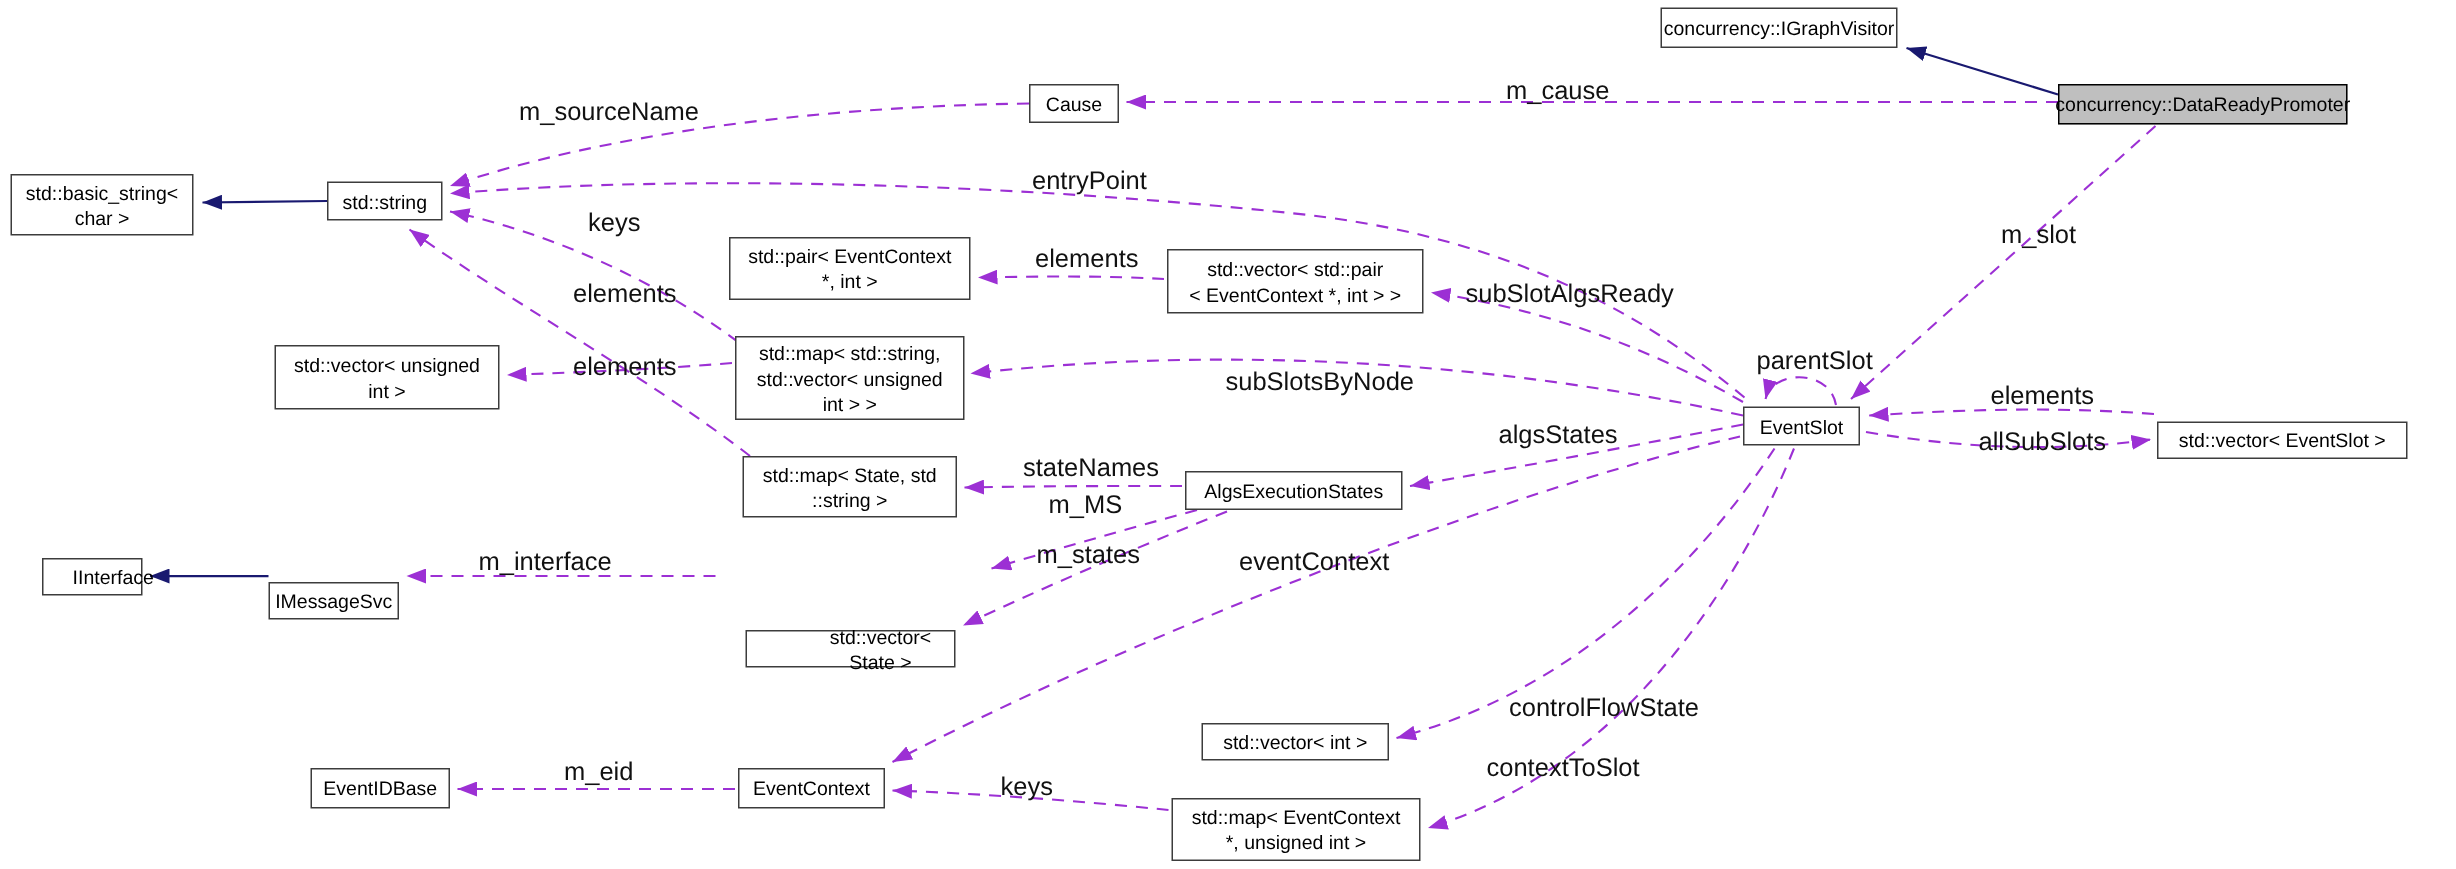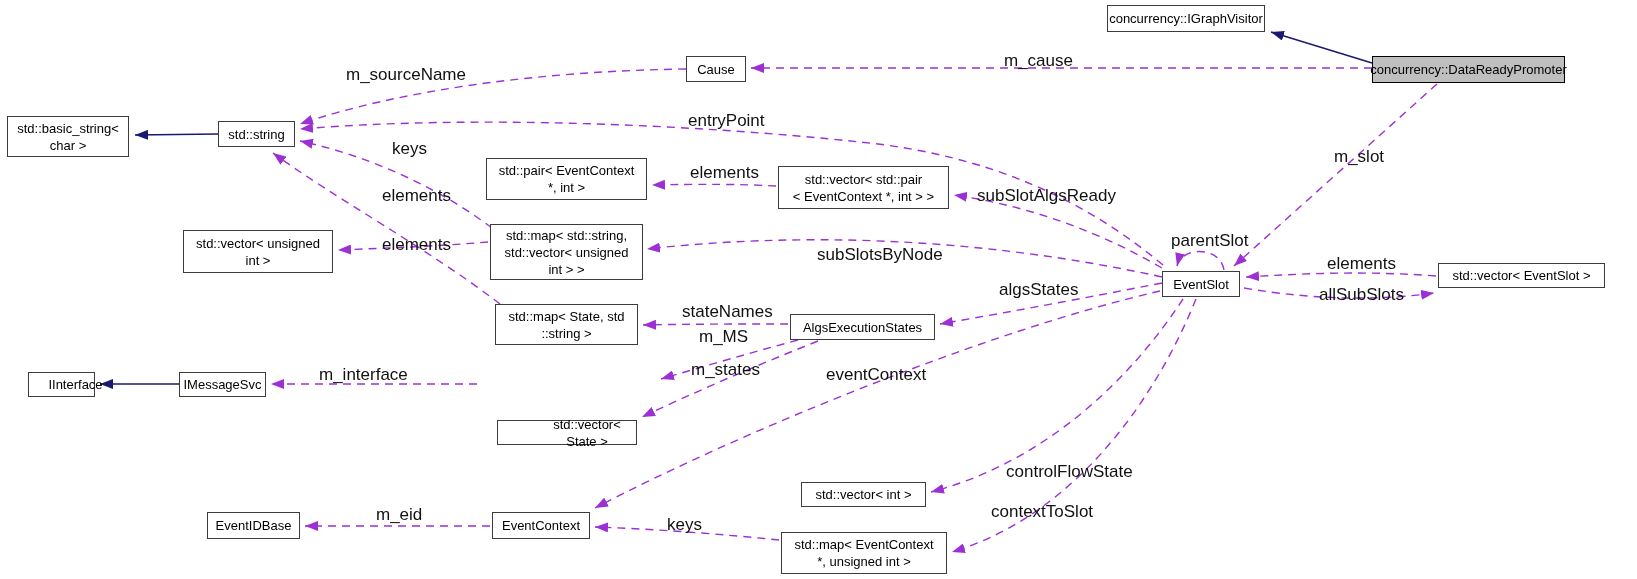--- a/index.html
+++ b/index.html
@@ -92,29 +92,29 @@
 &lt; EventContext *, int &gt; &gt;</span></div>
   <div class="node" style="left:183px;top:230px;width:150px;height:43px;"><span>std::vector&lt; unsigned
 int &gt;</span></div>
   <div class="node" style="left:490px;top:224px;width:153px;height:56px;"><span>std::map&lt; std::string,
 std::vector&lt; unsigned
 int &gt; &gt;</span></div>
   <div class="node" style="left:495px;top:304px;width:143px;height:41px;"><span>std::map&lt; State, std
 ::string &gt;</span></div>
   <div class="node" style="left:790px;top:314px;width:145px;height:26px;"><span>AlgsExecutionStates</span></div>
   <div class="node" style="left:28px;top:372px;width:67px;height:25px;padding-left:28px;"><span>IInterface</span></div>
-  <div class="node" style="left:179px;top:372px;width:87px;height:25px;text-align:center;"><span>IMessageSvc</span></div>
+  <div class="node" style="left:179px;top:388px;width:87px;height:25px;text-align:center;"><span>IMessageSvc</span></div>
   <div class="node" style="left:497px;top:420px;width:140px;height:25px;padding-left:40px;"><span>std::vector&lt; State &gt;</span></div>
   <div class="node" style="left:207px;top:512px;width:93px;height:27px;"><span>EventIDBase</span></div>
   <div class="node" style="left:492px;top:512px;width:98px;height:27px;"><span>EventContext</span></div>
   <div class="node" style="left:801px;top:482px;width:125px;height:25px;"><span>std::vector&lt; int &gt;</span></div>
   <div class="node" style="left:781px;top:532px;width:166px;height:42px;"><span>std::map&lt; EventContext
 *, unsigned int &gt;</span></div>
   <div class="node" style="left:1162px;top:271px;width:78px;height:26px;"><span>EventSlot</span></div>
-  <div class="node" style="left:1438px;top:263px;width:167px;height:25px;"><span>std::vector&lt; EventSlot &gt;</span></div>
+  <div class="node" style="left:1438px;top:281px;width:167px;height:25px;"><span>std::vector&lt; EventSlot &gt;</span></div>
 
   <div class="elabel" style="left:346px;top:65px;">m_sourceName</div>
   <div class="elabel" style="left:1004px;top:51px;">m_cause</div>
   <div class="elabel" style="left:688px;top:111px;">entryPoint</div>
   <div class="elabel" style="left:392px;top:139px;">keys</div>
   <div class="elabel" style="left:690px;top:163px;">elements</div>
   <div class="elabel" style="left:382px;top:186px;">elements</div>
   <div class="elabel" style="left:977px;top:186px;">subSlotAlgsReady</div>
   <div class="elabel" style="left:382px;top:235px;">elements</div>
   <div class="elabel" style="left:817px;top:245px;">subSlotsByNode</div>

